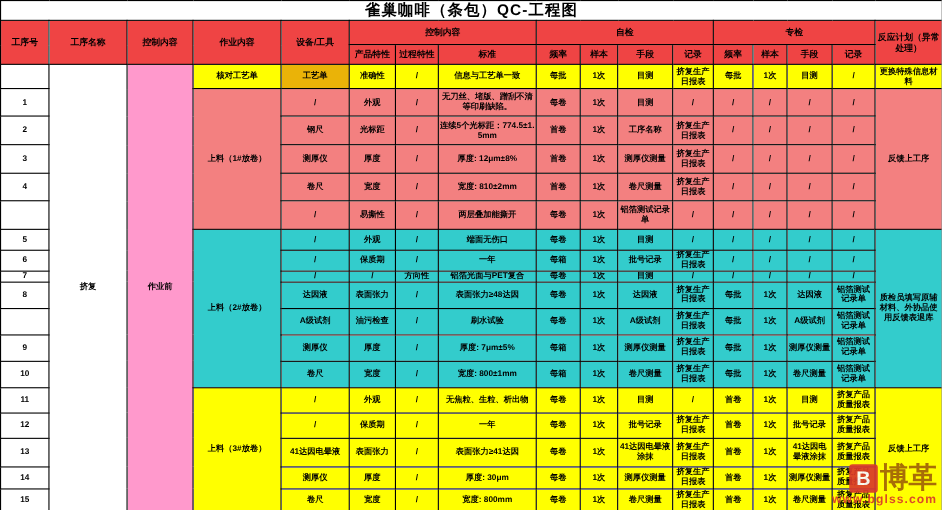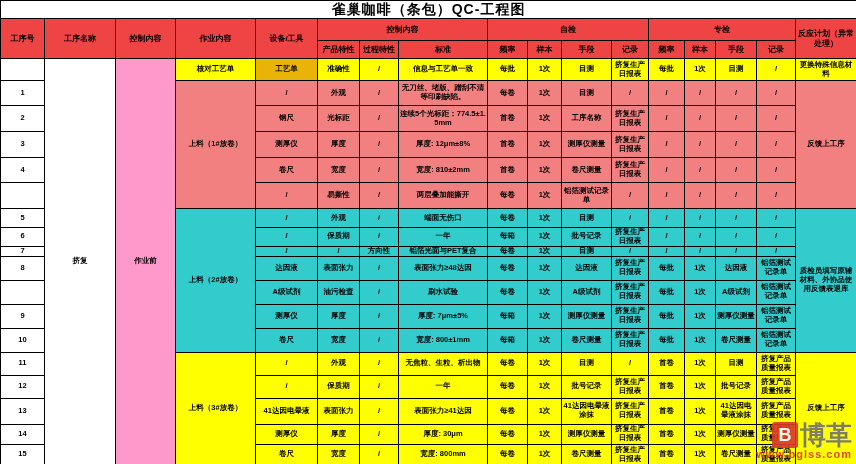--- a/index.html
+++ b/index.html
@@ -11,21 +11,21 @@
      font-size:7.5px;line-height:1.18;padding:0 1px;color:#000;
      font-weight:bold;word-break:break-all;overflow:hidden;}
   td.title{font-size:14px;font-weight:bold;background:#fff;letter-spacing:1px;}
   td.hd{font-size:8px;background:#ef4444;}
   .watermark{position:absolute;right:4px;bottom:4px;display:flex;flex-direction:column;
      align-items:flex-end;z-index:5;opacity:.92;pointer-events:none;}
   .wm-top{display:flex;align-items:center;gap:2px;}
   .wm-logo{width:26px;height:26px;background:#d93a2b;color:#fff;font-size:18px;
      font-weight:bold;display:flex;align-items:center;justify-content:center;
      border-radius:3px;}
-  .wm-brand{color:#737373;font-size:26px;font-weight:bold;line-height:1;}
+  .wm-brand{color:#a16207;font-size:26px;font-weight:bold;line-height:1;font-family:Liberation Serif, serif;}
   .wm-site{color:#d93a2b;font-size:11px;font-weight:bold;letter-spacing:1px;}
 </style>
 </head>
 <body>
 
 <table>
   <colgroup>
     <col style="width:44px">
       <col style="width:71px">
       <col style="width:60px">

